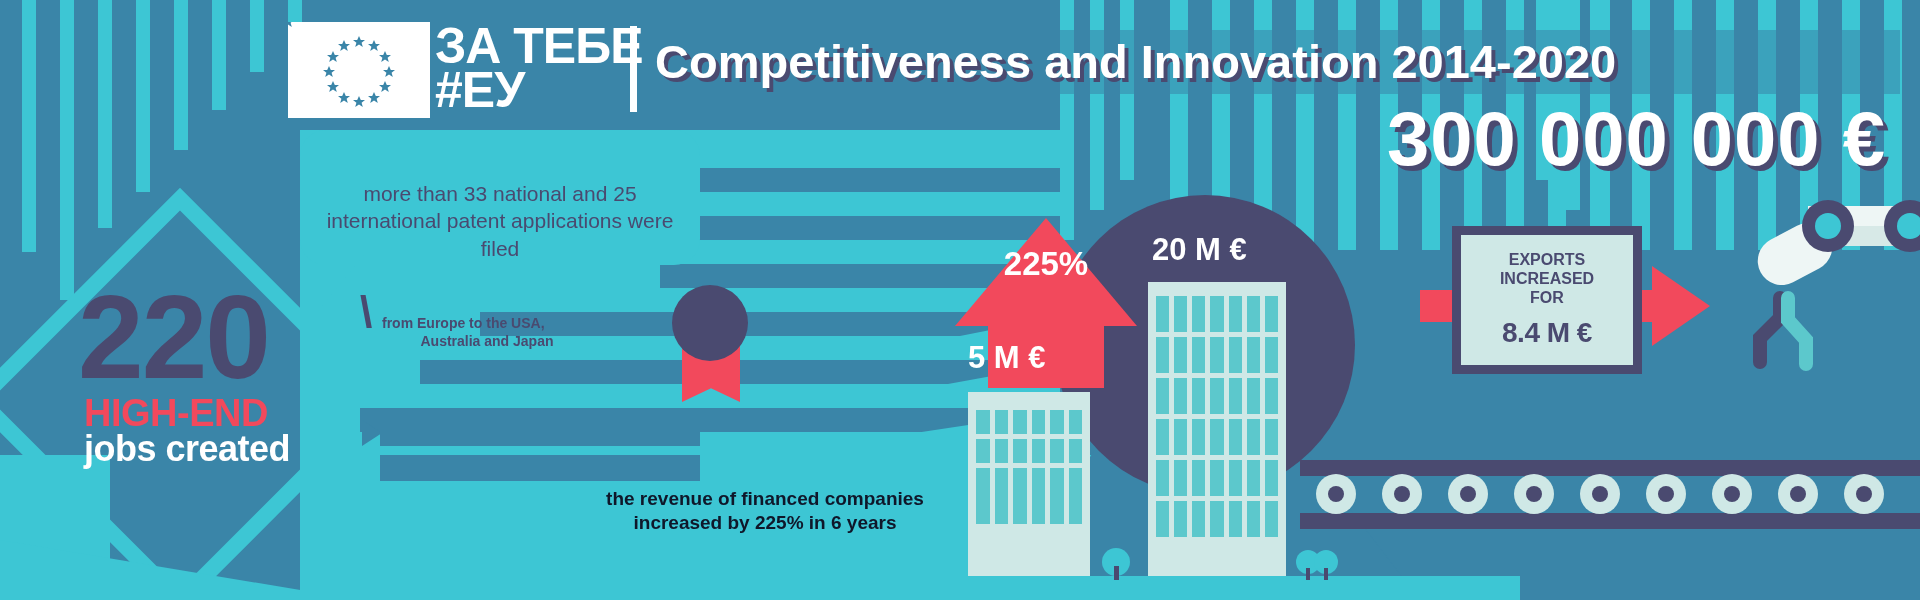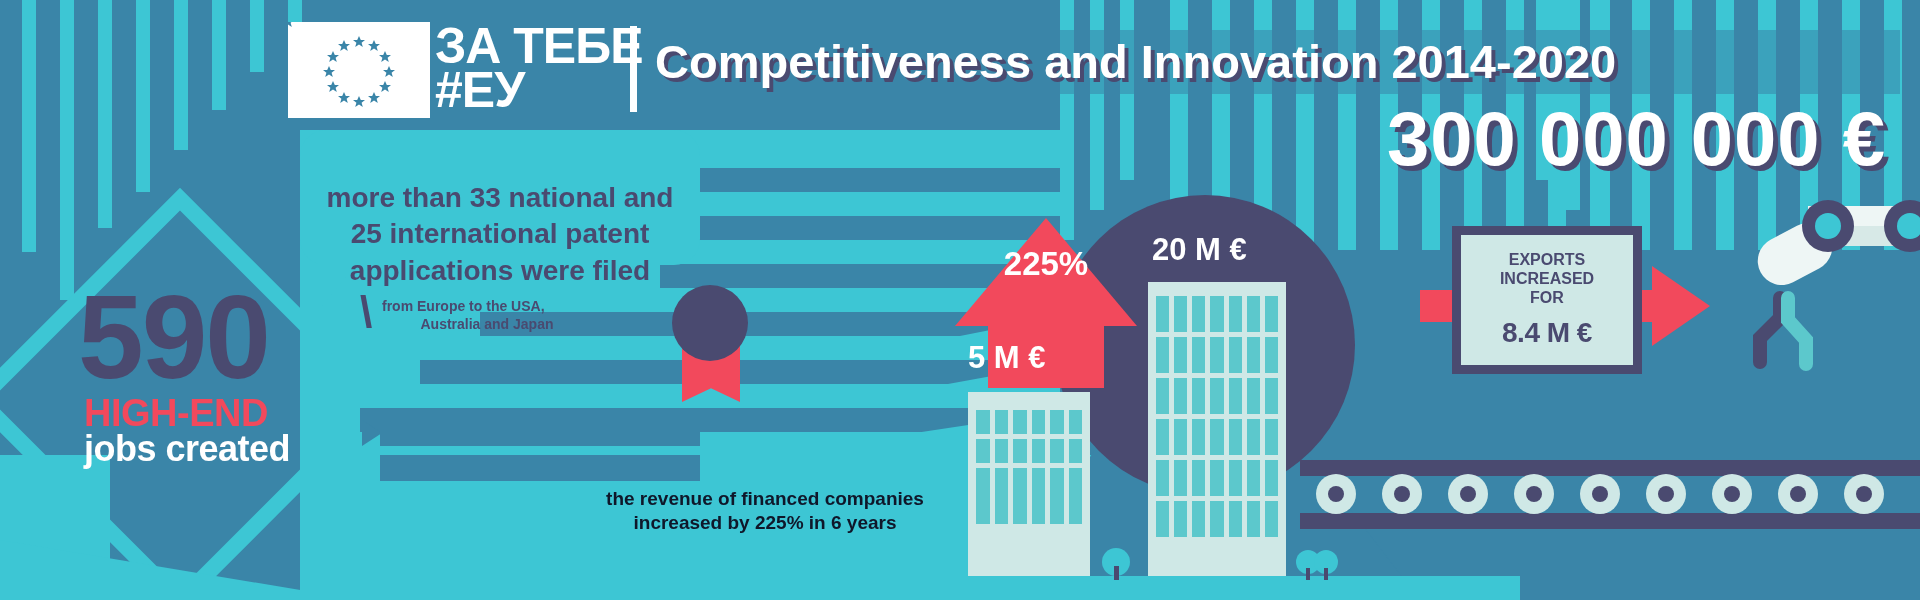--- a/index.html
+++ b/index.html
@@ -66,31 +66,31 @@
     position:absolute; left:300px; top:130px; width:400px; height:135px;
     background:#3dc6d4; border-radius:26px;
   }
   .bubble-tail {
     position:absolute; left:318px; top:255px; width:0; height:0;
     border-left:0 solid transparent; border-right:46px solid transparent;
     border-top:56px solid #3dc6d4;
   }
   .bubble-text {
     position:absolute; left:310px; top:180px; width:380px;
-    color:#4a4a70; font-weight:bold; font-size:28px; line-height:1.30;
+    color:#4a4a70; font-weight:normal; font-size:21px; line-height:1.30;
     text-align:center;
   }
 
   
   .slash-mark {
     position:absolute; left:360px; top:290px;
     color:#4a4a70; font-weight:bold; font-size:44px; line-height:1;
   }
   .note-small {
-    position:absolute; left:382px; top:298px; width:210px;
+    position:absolute; left:382px; top:315px; width:210px;
     color:#4a4a70; font-weight:bold; font-size:14px; line-height:1.25;
   }
   .note-small .l1 { text-align:left; }
   .note-small .l2 { text-align:center; }
 
   
   .ribbon { position:absolute; left:380px; top:420px; width:320px; height:26px; background:#3a85a8; }
   .ribbon2 { position:absolute; left:380px; top:455px; width:320px; height:26px; background:#3a85a8; }
   .ribbon-notch {
     position:absolute; left:362px; top:420px; width:0; height:0;
@@ -280,21 +280,21 @@
   <div class="hash-block">
     <div>ЗА ТЕБЕ</div>
     <div>#ЕУ</div>
   </div>
 
   <div class="divider-v"></div>
 
   <div class="main-title">Competitiveness and Innovation 2014-2020</div>
   <div class="big-amount">300 000 000 €</div>
 
-  <div class="num480">590</div>
+  <div class="num480">220</div>
   <div class="highend">HIGH-END</div>
   <div class="jobscreated">jobs created</div>
 
   <div class="bubble"></div>
   <div class="bubble-tail"></div>
   <div class="bubble-text">more than 33 national and 25 international patent applications were filed</div>
 
   <div class="ribbon-notch"></div>
   <div class="ribbon"></div>
   <div class="ribbon2"></div>

